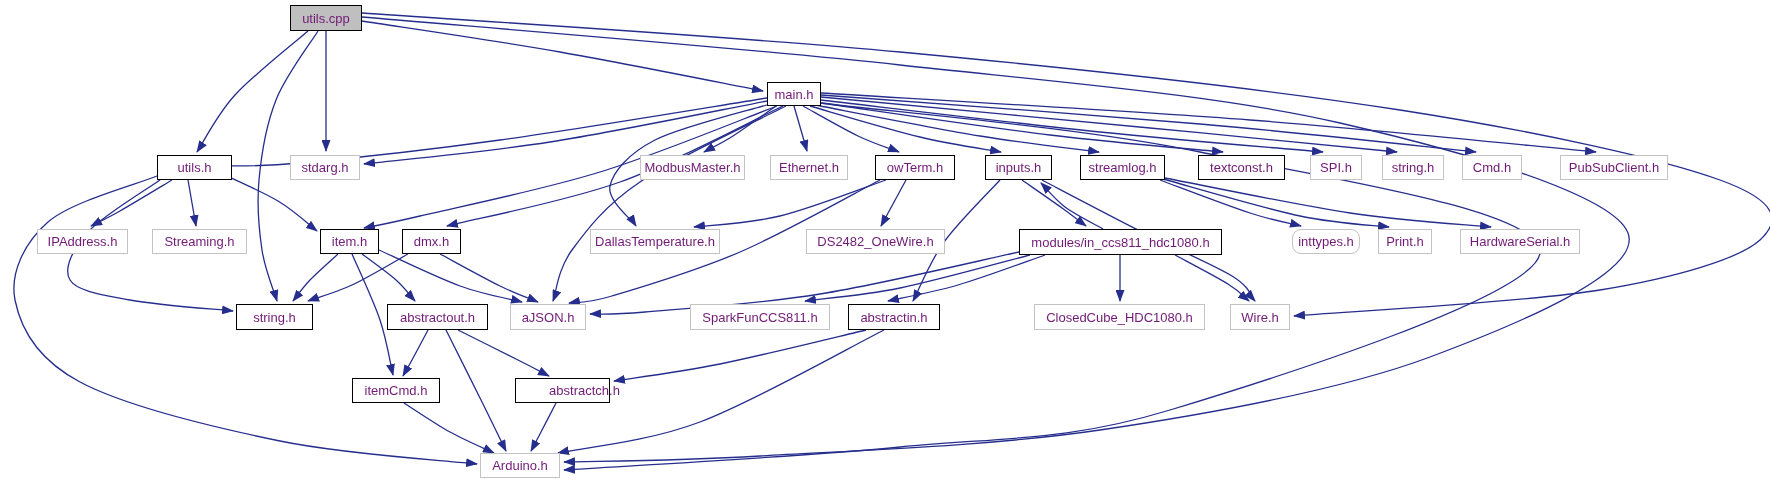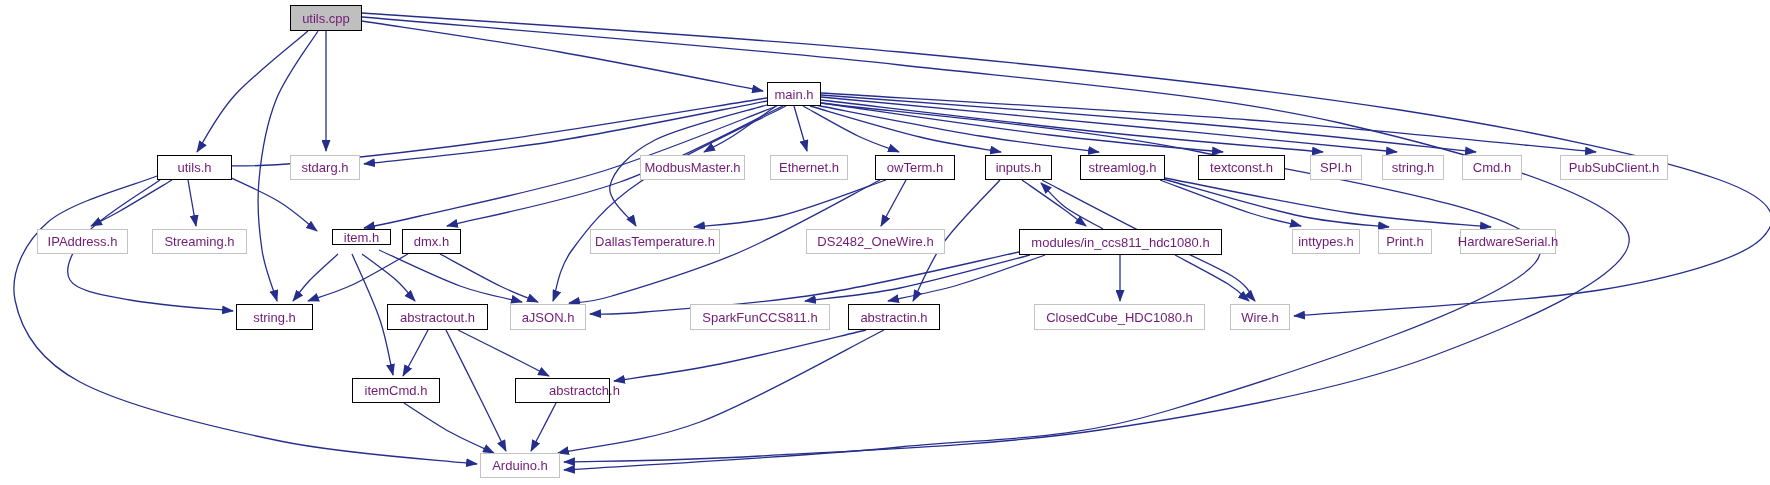--- a/index.html
+++ b/index.html
@@ -90,28 +90,28 @@
     <div class="node internal" style="left: 875px; top: 155px; width: 80px; height: 25px;">owTerm.h</div>
     <div class="node internal" style="left: 985px; top: 155px; width: 67px; height: 25px;">inputs.h</div>
     <div class="node internal" style="left: 1080px; top: 155px; width: 85px; height: 25px;">streamlog.h</div>
     <div class="node internal" style="left: 1198px; top: 155px; width: 87px; height: 25px;">textconst.h</div>
     <div class="node external" style="left: 1310px; top: 155px; width: 52px; height: 25px;">SPI.h</div>
     <div class="node external" style="left: 1382px; top: 155px; width: 62px; height: 25px;">string.h</div>
     <div class="node external" style="left: 1462px; top: 155px; width: 60px; height: 25px;">Cmd.h</div>
     <div class="node external" style="left: 1560px; top: 155px; width: 108px; height: 25px;">PubSubClient.h</div>
     <div class="node external" style="left: 37px; top: 229px; width: 91px; height: 25px;">IPAddress.h</div>
     <div class="node external" style="left: 152px; top: 229px; width: 95px; height: 25px;">Streaming.h</div>
-    <div class="node internal" style="left: 320px; top: 229px; width: 59px; height: 16px; margin-left: 12px;">item.h</div>
+    <div class="node internal" style="left: 320px; top: 229px; width: 59px; height: 25px;">item.h</div>
     <div class="node internal" style="left: 402px; top: 229px; width: 59px; height: 25px;">dmx.h</div>
     <div class="node external" style="left: 590px; top: 229px; width: 130px; height: 25px;">DallasTemperature.h</div>
     <div class="node external" style="left: 806px; top: 229px; width: 139px; height: 25px;">DS2482_OneWire.h</div>
     <div class="node internal" style="left: 1019px; top: 229px; width: 203px; height: 26px;">modules/in_ccs811_hdc1080.h</div>
-    <div class="node external" style="left: 1292px; top: 229px; width: 68px; height: 25px;">inttypes.h</div>
+    <div class="node external" style="left: 1292px; top: 229px; width: 68px; height: 25px; border-radius: 9px;">inttypes.h</div>
     <div class="node external" style="left: 1378px; top: 229px; width: 54px; height: 25px;">Print.h</div>
-    <div class="node external" style="left: 1460px; top: 229px; width: 96px; height: 25px;">HardwareSerial.h</div>
+    <div class="node external" style="left: 1460px; top: 229px; width: 120px; height: 25px;">HardwareSerial.h</div>
     <div class="node internal" style="left: 236px; top: 304px; width: 77px; height: 26px;">string.h</div>
     <div class="node internal" style="left: 387px; top: 304px; width: 101px; height: 26px;">abstractout.h</div>
     <div class="node external" style="left: 510px; top: 304px; width: 76px; height: 26px;">aJSON.h</div>
     <div class="node external" style="left: 690px; top: 304px; width: 140px; height: 26px;">SparkFunCCS811.h</div>
     <div class="node internal" style="left: 848px; top: 304px; width: 92px; height: 26px;">abstractin.h</div>
     <div class="node external" style="left: 1034px; top: 304px; width: 171px; height: 26px;">ClosedCube_HDC1080.h</div>
     <div class="node external" style="left: 1230px; top: 304px; width: 60px; height: 26px;">Wire.h</div>
     <div class="node internal" style="left: 352px; top: 378px; width: 88px; height: 25px;">itemCmd.h</div>
     <div class="node internal" style="left: 515px; top: 378px; width: 95px; height: 25px; padding-left: 44px;">abstractch.h</div>
     <div class="node external" style="left: 480px; top: 453px; width: 80px; height: 25px;">Arduino.h</div>

